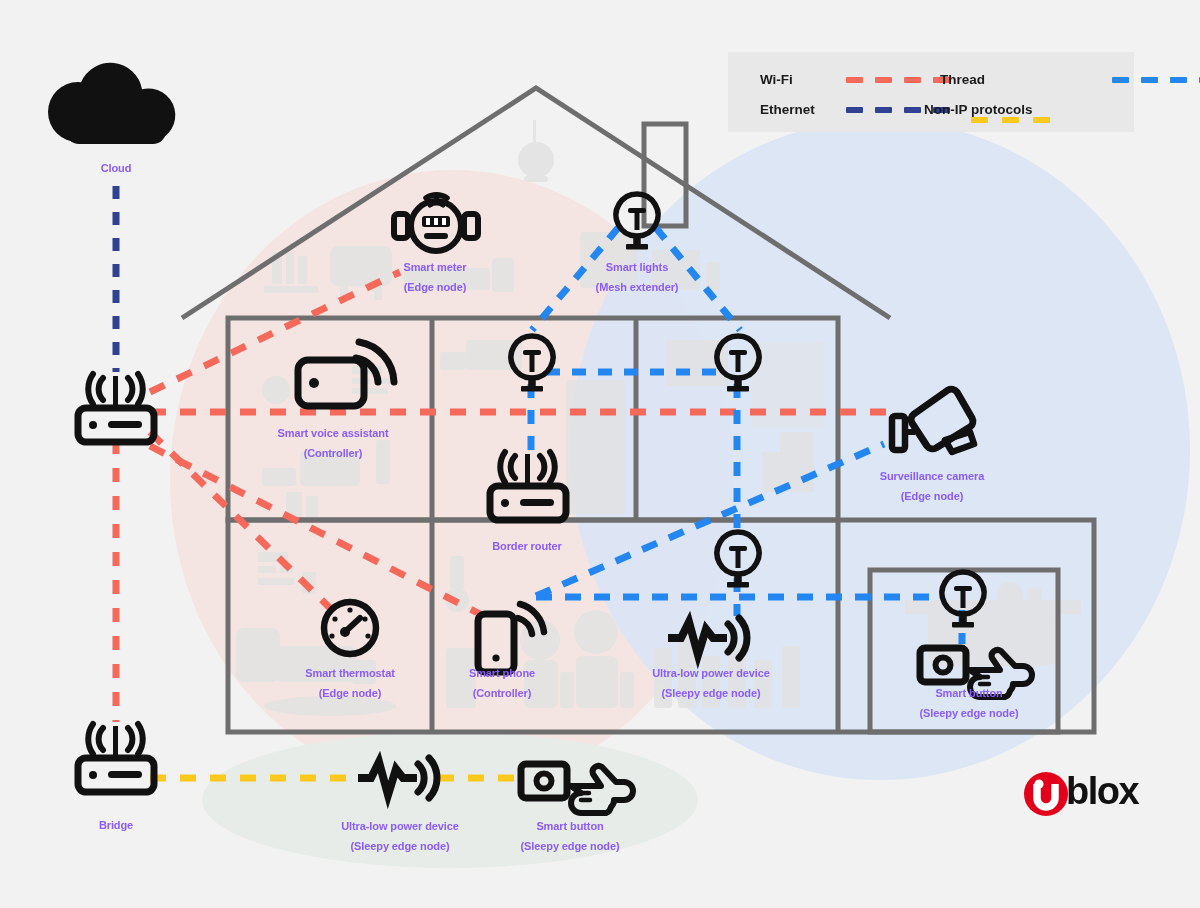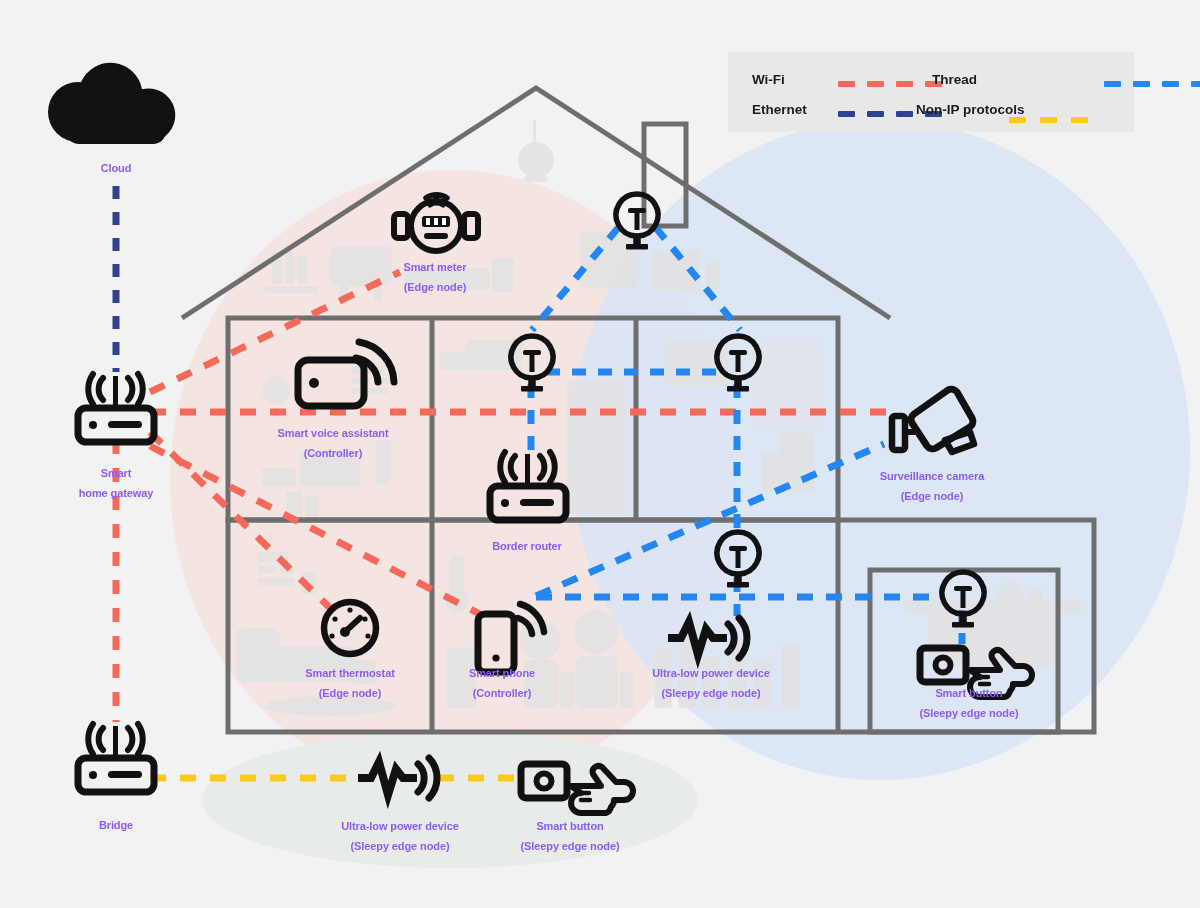--- a/index.html
+++ b/index.html
@@ -20,21 +20,21 @@
     font-size:11px;
     line-height:20px;
     white-space:nowrap;
     letter-spacing:-0.1px;
   }
   .lbl .sub{display:block;font-weight:bold;text-align:center;}
   .legend{
     position:absolute;left:728px;top:52px;width:406px;height:80px;
     background:#e8e8e8;
   }
-  .legend-row{position:absolute;display:flex;align-items:flex-end;}
+  .legend-row{position:absolute;display:flex;align-items:center;margin-left:8px;}
   .legend-label{
     font-size:13.5px;font-weight:bold;color:#1b1b1b;white-space:nowrap;
   }
   .legend-dash{height:6px;border-radius:1px;}
   .brand{
     position:absolute;right:66px;top:827px;
     font-size:18px;font-weight:bold;color:#2b3240;white-space:nowrap;
   }
   .logo{position:absolute;left:1022px;top:772px;width:116px;height:44px;}
   .logo-text{
@@ -321,34 +321,34 @@
       <path d="M50 26 h30 l-8 -12 a6 6 0 0 1 9 -7 l14 15 h8 a9 9 0 0 1 0 18 h-10
                a9 9 0 0 1 -3 7 a8 8 0 0 1 -5 6 h-25 a10 10 0 0 1 0 -20 z" fill="none" stroke="#111" stroke-width="6" stroke-linejoin="round"></path>
       <path d="M58 33 h10 M60 40 h9" stroke="#111" stroke-width="4.5" stroke-linecap="round"></path>
     </g>
   </svg>
 
   <div class="lbl" style="left:56px;top:158px;width:120px;">
     <span>Cloud</span>
   </div>
 
-  <div class="lbl" style="left:36px;top:463px;width:160px;">
-    <span>Smart</span>
-    <span class="sub">home gateway</span>
-  </div>
 
   <div class="lbl" style="left:56px;top:815px;width:120px;">
     <span>Bridge</span>
   </div>
 
   <div class="lbl" style="left:355px;top:257px;width:160px;">
     <span>Smart meter</span>
     <span class="sub">(Edge node)</span>
   </div>
 
+  <div class="lbl" style="left:552px;top:257px;width:170px;">
+    <span>Smart lights</span>
+    <span class="sub">(Mesh extender)</span>
+  </div>
 
   <div class="lbl" style="left:233px;top:423px;width:200px;">
     <span>Smart voice assistant</span>
     <span class="sub">(Controller)</span>
   </div>
 
   <div class="lbl" style="left:447px;top:536px;width:160px;">
     <span>Border router</span>
   </div>
 
@@ -419,14 +419,22 @@
     <div class="legend-row" style="left:188px;top:50px;flex-direction:column;">
       <span class="legend-label" style="width:172px;">Non-IP protocols</span>
       <span style="display:inline-flex;gap:14px;">
         <i class="legend-dash" style="width:17px;background:#fbc91b;display:inline-block;"></i>
         <i class="legend-dash" style="width:17px;background:#fbc91b;display:inline-block;"></i>
         <i class="legend-dash" style="width:17px;background:#fbc91b;display:inline-block;"></i>
       </span>
     </div>
   </div>
 
+  <div class="logo">
+    <svg width="116" height="46" viewBox="0 0 116 46">
+      <circle cx="24" cy="22" r="22" fill="#e2001a"></circle>
+      <circle cx="17" cy="12" r="4.6" fill="#ffffff"></circle>
+      <path d="M15 12 v14 a9 9 0 0 0 18 0 v-14" fill="none" stroke="#ffffff" stroke-width="7.5" stroke-linecap="butt"></path>
+    </svg>
+    <span class="logo-text">blox</span>
+  </div>
 
 </div>
 
 </body></html>

